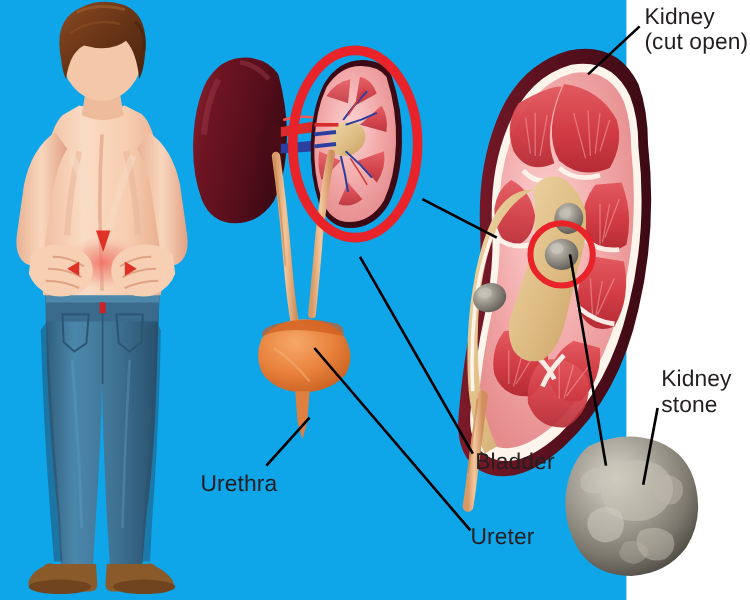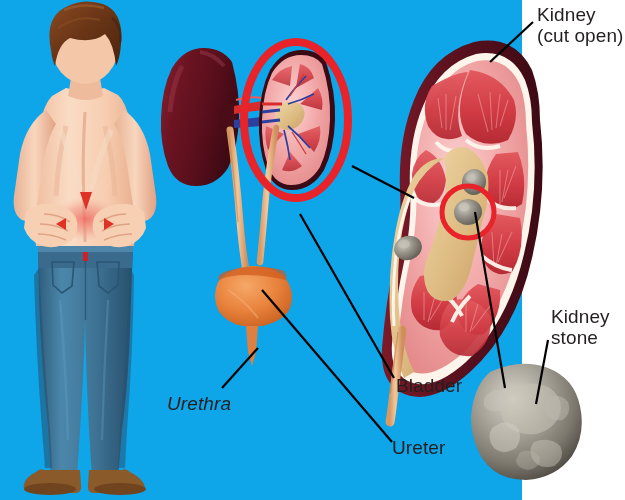--- a/index.html
+++ b/index.html
@@ -5,21 +5,21 @@
   html,body{margin:0;padding:0;background:#ffffff;}
   body{width:625px;height:500px;overflow:hidden;font-family:"Liberation Sans",sans-serif;}
   #stage{position:relative;width:522px;height:500px;background:#0ea5e9;}
   #stage svg{position:absolute;top:0;left:0;}
   .lbl{position:absolute;color:#231f20;font-family:"Liberation Sans",sans-serif;
        font-size:19px;line-height:21px;font-weight:400;white-space:pre;letter-spacing:.1px;}
   #lbl-kidney-cut{left:537px;top:4px;text-align:left;}
   #lbl-kidney-stone{left:551px;top:306px;text-align:left;}
   #lbl-ureter{left:396px;top:375px;}
   #lbl-bladder{left:392px;top:437px;}
-  #lbl-urethra{left:167px;top:393px;font-style:italic;}
+  #lbl-urethra{left:167px;top:393px;}
 </style>
 </head>
 <body>
 
 <div id="stage">
 
 <svg width="625" height="500" viewBox="0 0 625 500">
   <defs>
     <linearGradient id="gSkin" x1="0" y1="0" x2="1" y2="0">
       <stop offset="0%" stop-color="#f0bb9c"></stop>

